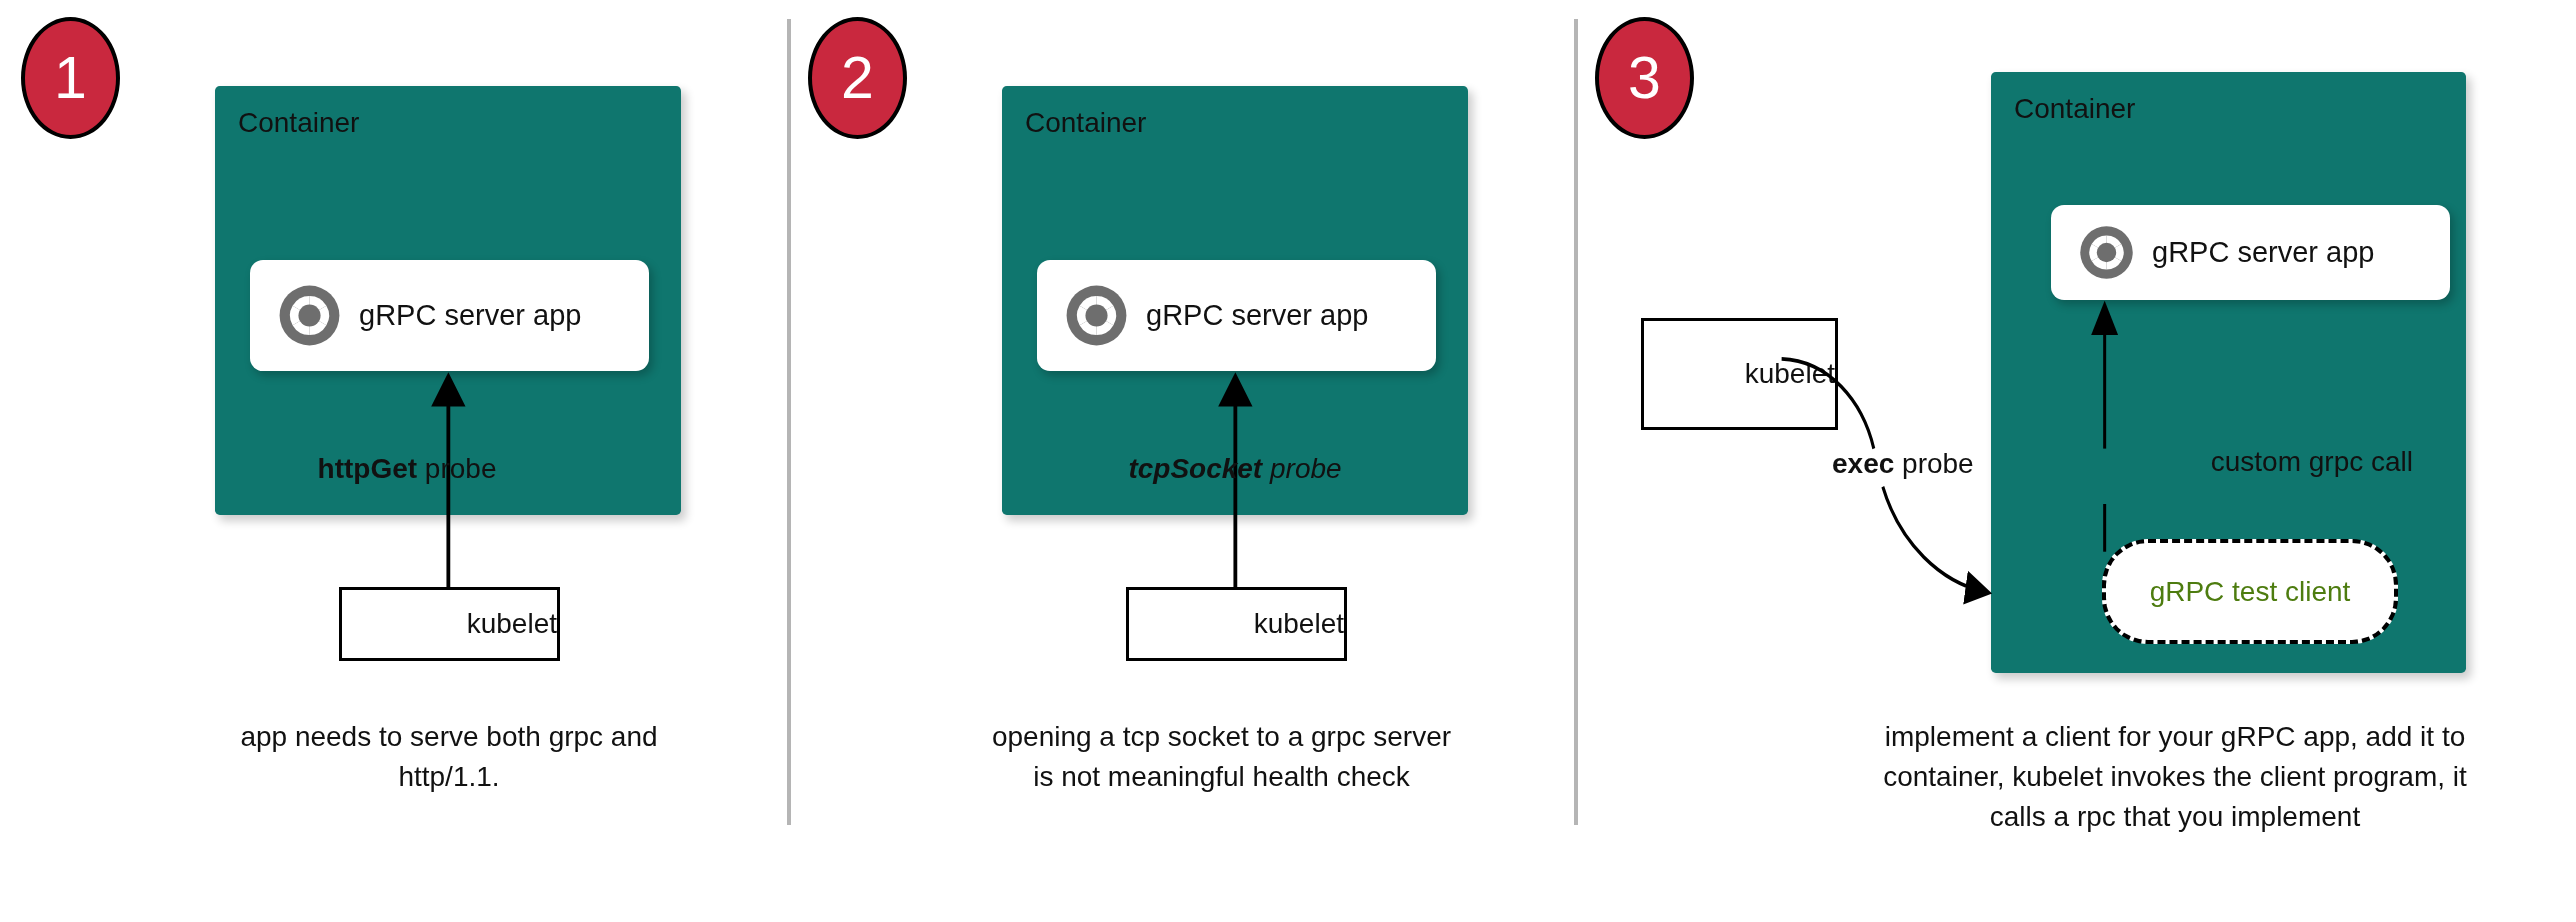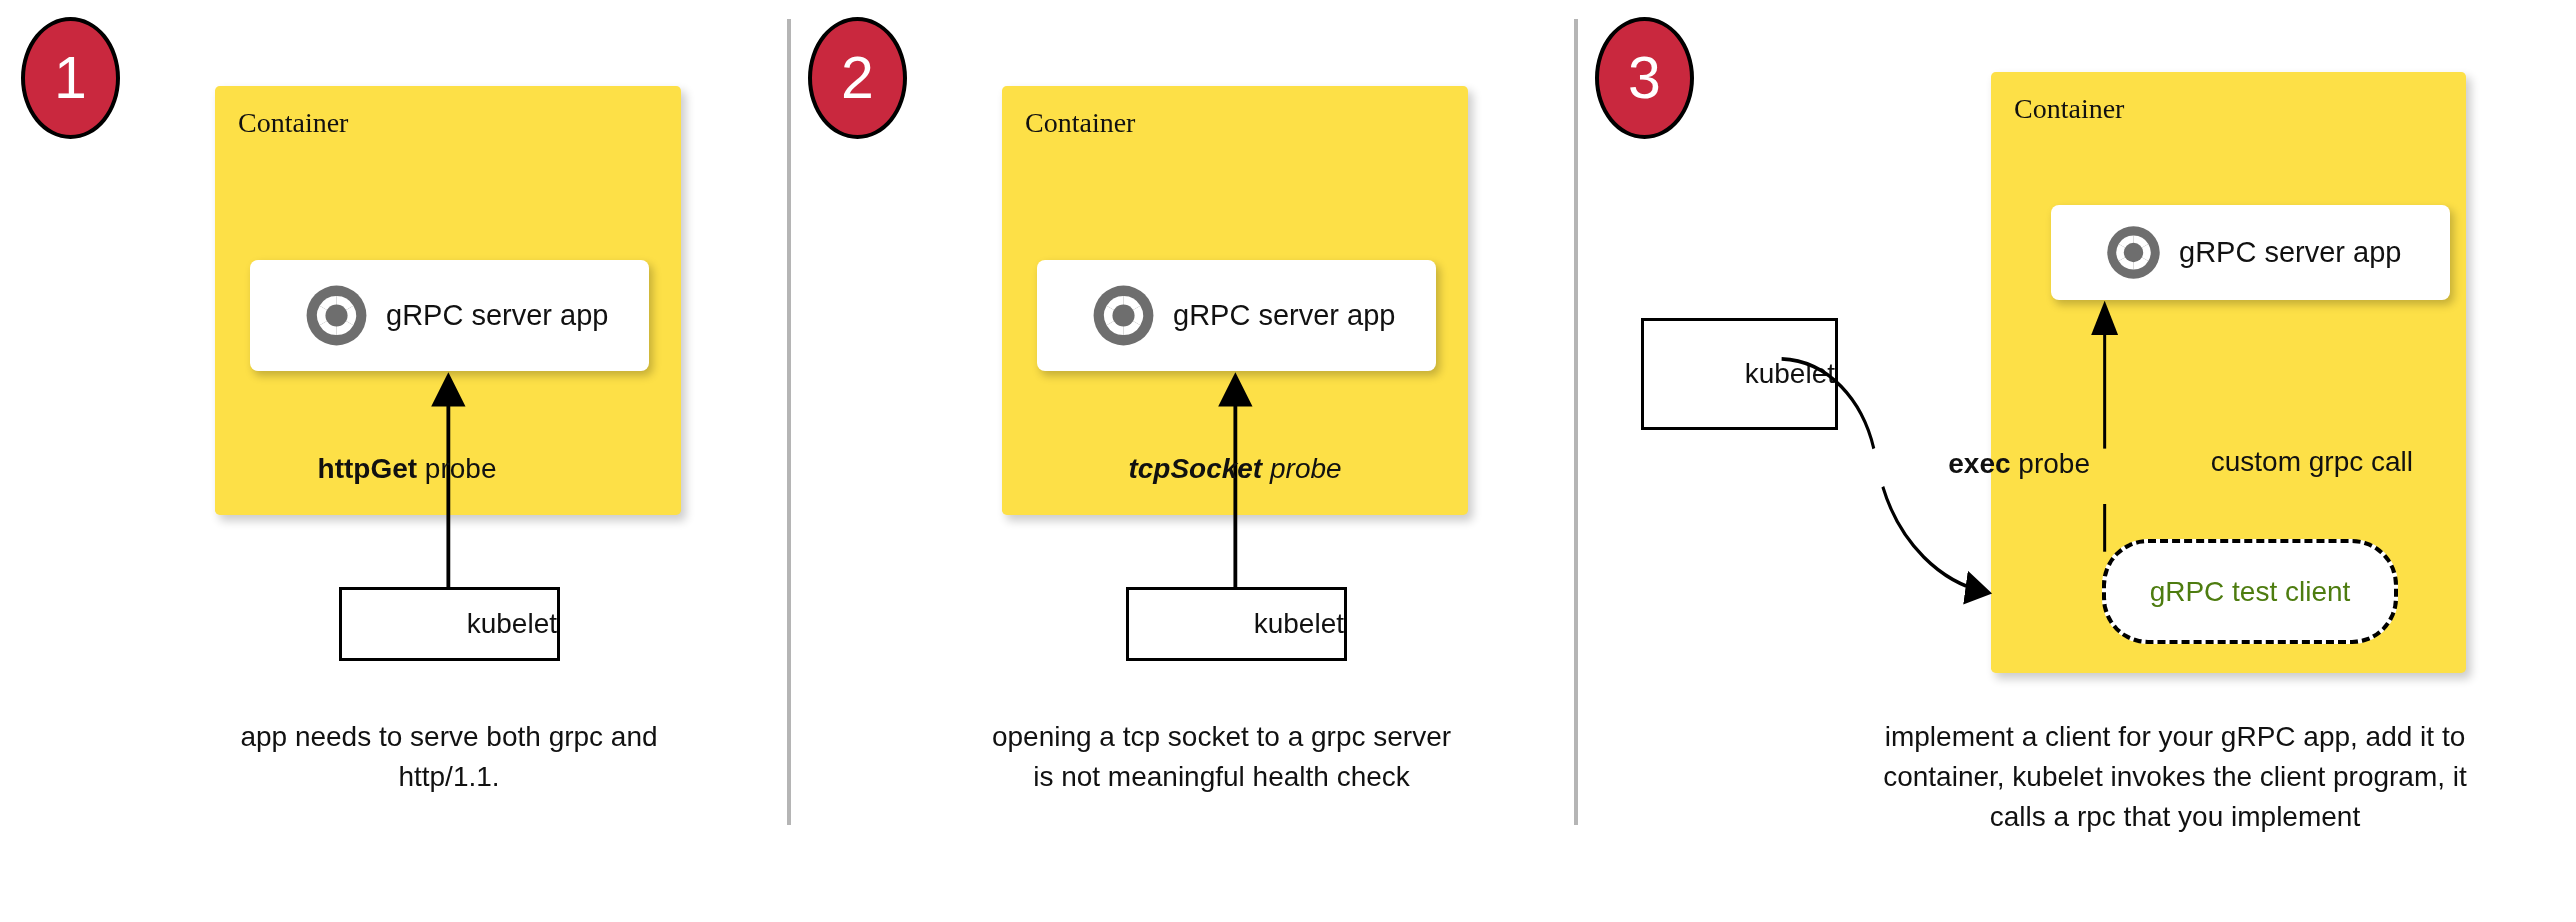--- a/index.html
+++ b/index.html
@@ -60,44 +60,42 @@
     font-size: 59px;
     font-weight: 400;
     line-height: 1;
     left: 21px;
     top: 17px;
   }
 
   
   .container-box {
     position: absolute;
-    background: #fde047;
+    background: #0f766e;
     border-radius: 4.8px;
     box-shadow: 4.8px 5.7px 9.5px rgba(0,0,0,0.20);
-    font-family: Liberation Serif, serif;
   }
   .container-label {
     position: absolute;
     left: 23px;
     top: 21px;
     font-size: 28px;
     color: #111111;
     white-space: nowrap;
   }
 
   
   .app-card {
     position: absolute;
     background: #ffffff;
-    border-radius: 8px;
+    border-radius: 13px;
     box-shadow: 3.8px 4.8px 8.6px rgba(0,0,0,0.22);
     display: flex;
     align-items: center;
     box-sizing: border-box;
-    padding-left: 27px;
   }
   .app-card .grpc-icon {
     margin-left: 27px;
     margin-right: 17px;
     flex: 0 0 auto;
     display: block;
   }
   .app-card .app-label {
     font-size: 29px;
     color: #111111;
@@ -303,21 +301,21 @@
         </marker>
       </defs>
 
       <line x1="708" y1="578" x2="708" y2="528" stroke="#000000" stroke-width="4"></line>
       <line x1="708" y1="470" x2="708" y2="325" stroke="#000000" stroke-width="4" marker-end="url(#arrow3a)"></line>
 
       <path d="M277 376 C 340 378, 385 420, 400 470" fill="none" stroke="#000000" stroke-width="4"></path>
       <path d="M412 510 C 435 570, 490 610, 548 620" fill="none" stroke="#000000" stroke-width="4" marker-end="url(#arrow3b)"></path>
     </svg>
 
-    <div class="probe-label" style="left:258px; top:448px; width:258px; text-align:right;">
+    <div class="probe-label" style="left:258px; top:448px; width:258px; text-align:left;">
       <b>exec</b><span> probe</span>
     </div>
 
     <div class="probe-label" style="left:515px; top:446px; width:324px; text-align:right;">custom grpc call</div>
 
     <div class="test-client" style="left:528px; top:539px; width:296px; height:105px;">
       <span>gRPC test client</span>
     </div>
 
     <div class="caption" style="left:286px; top:717px; width:630px;">implement a client for your gRPC app, add it to container, kubelet invokes the client program, it calls a rpc that you implement</div>

